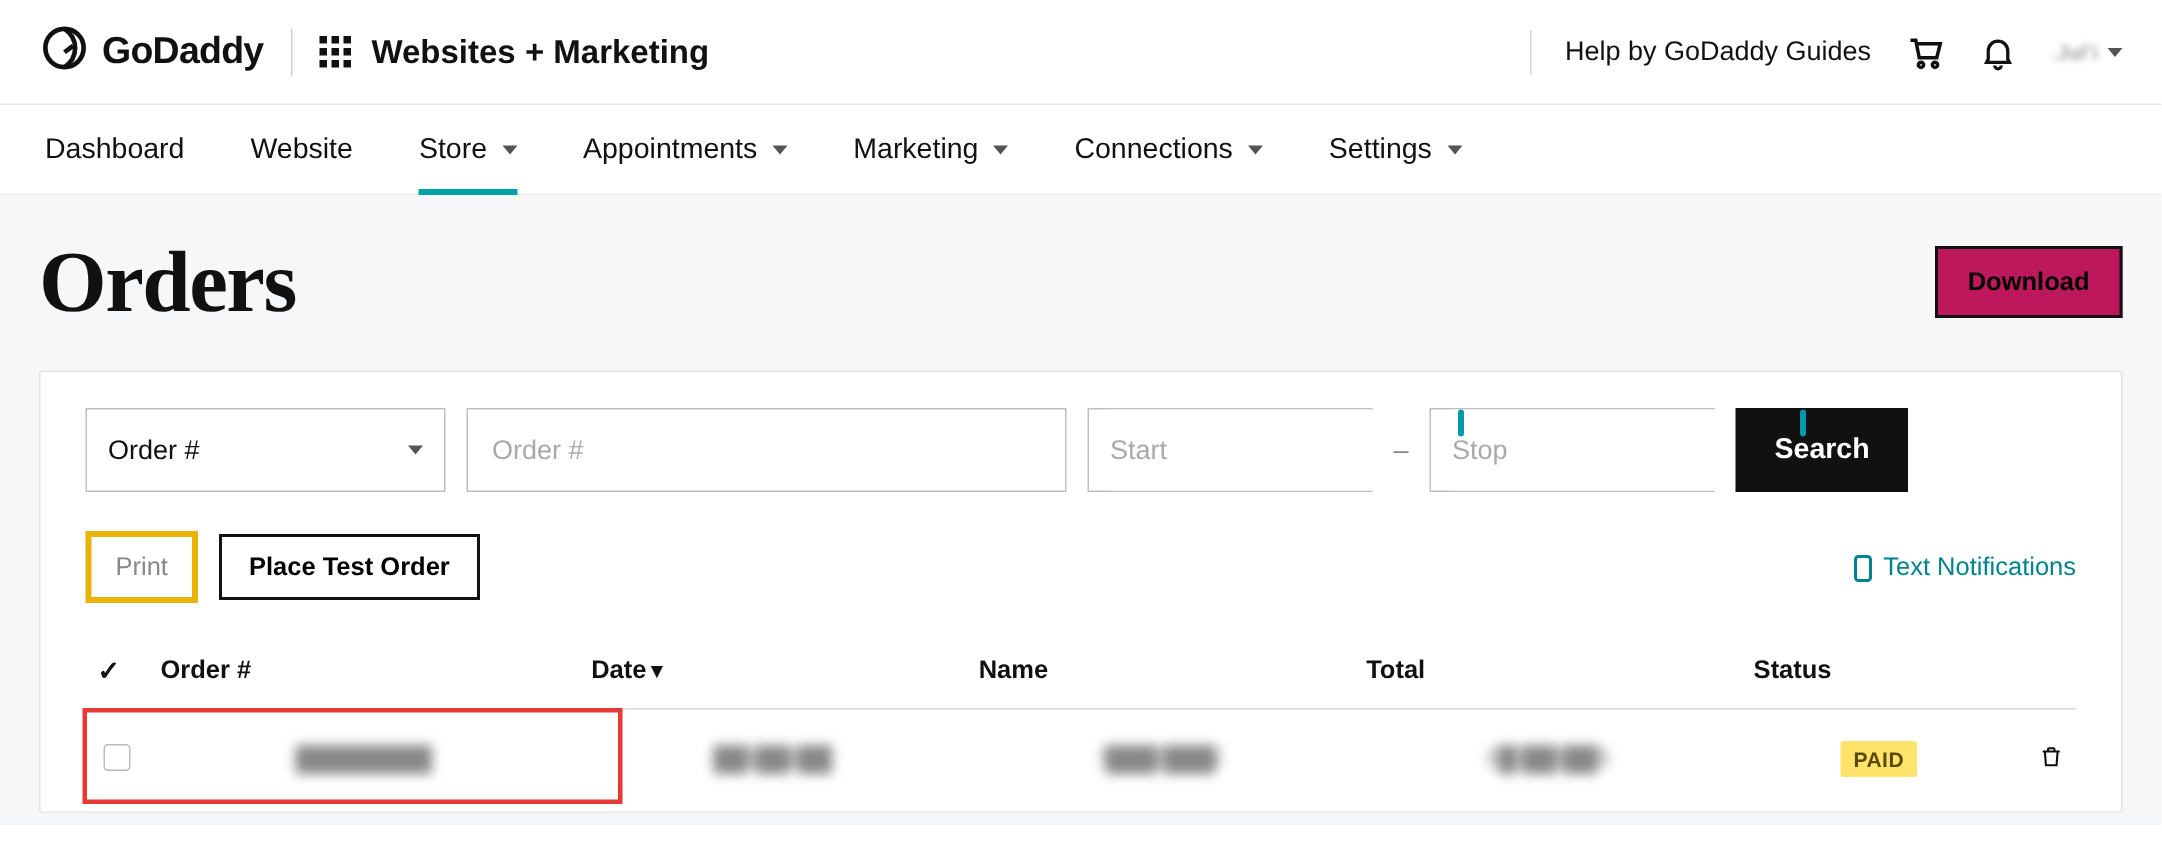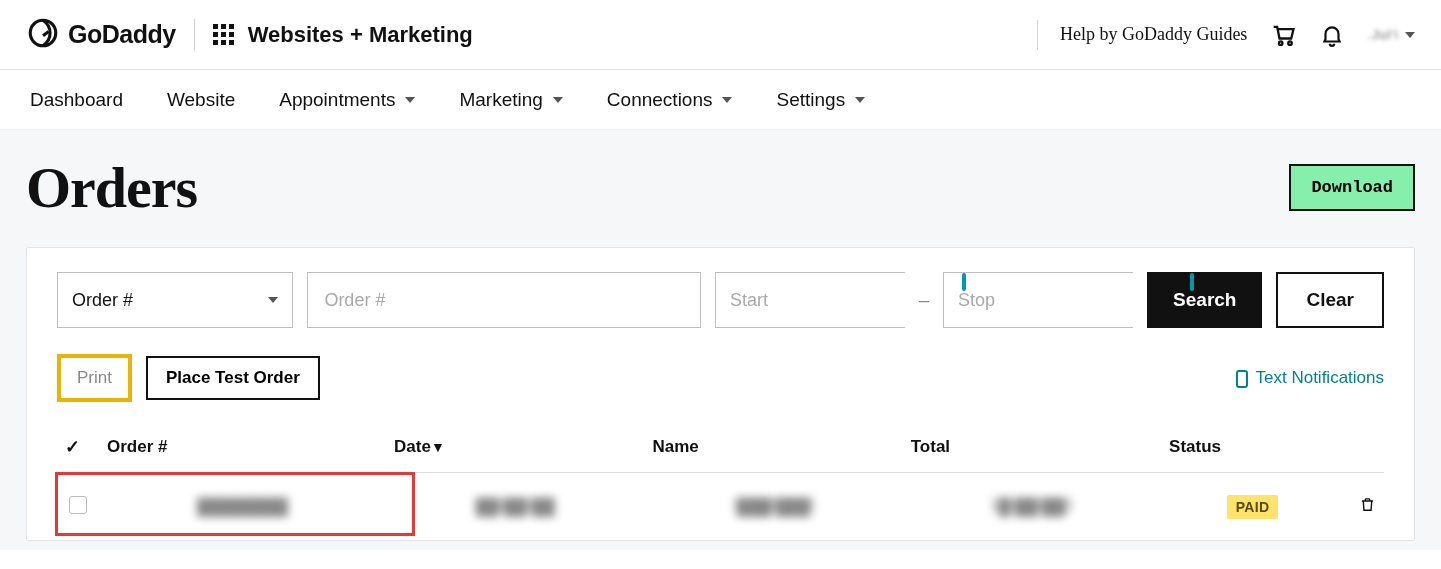--- a/index.html
+++ b/index.html
@@ -8,34 +8,34 @@
 .topbar { display: flex; align-items: center; height: 70px; padding: 0 26px; border-bottom: 1px solid #e6e6e6; }
 .brand { display: flex; align-items: center; gap: 8px; }
 .brand-text { font-size: 25px; font-weight: 700; letter-spacing: -0.5px; }
 .vdiv { width: 1px; height: 32px; background: #d0d0d0; margin: 0 18px; }
 .apps-icon { display: grid; grid-template-columns: repeat(3, 5px); grid-template-rows: repeat(3, 5px); gap: 3px; margin-right: 14px; }
 .apps-icon span { width: 5px; height: 5px; background: #111; display: block; }
 .section-title { font-size: 22px; font-weight: 600; text-align: center; }
 
 .top-right { margin-left: auto; display: flex; align-items: center; gap: 22px; }
 .top-right .vdiv2 { width: 1px; height: 30px; background: #d8d8d8; }
-.help-link { font-size: 18px; color: #111; font-family: Liberation Serif, serif; }
+.help-link { font-size: 18px; color: #111; }
 .top-icon svg { display: block; }
 .user { display: flex; align-items: center; gap: 6px; color: #888; font-size: 13px; }
 .user-blur { filter: blur(2px); color: #666; letter-spacing: 1px; }
 
 .navbar { display: flex; align-items: center; gap: 44px; height: 60px; padding: 0 30px; border-bottom: 1px solid #eee; }
 .nav-item { display: flex; align-items: center; gap: 10px; font-size: 19px; color: #111; cursor: pointer; height: 100%; position: relative; }
 .nav-item.active::after { content: ""; position: absolute; left: 0; right: 0; bottom: -1px; height: 4px; background: #00a4a6; }
 .chevron-down-icon { width: 0; height: 0; border-left: 5px solid transparent; border-right: 5px solid transparent; border-top: 6px solid #555; display: inline-block; }
 
 .pagewrap { background: #f5f7f8; padding: 24px 26px 0 26px; min-height: 420px; }
 .page-head { display: flex; align-items: center; margin-bottom: 26px; }
 .page-title { font-family: Georgia, "Times New Roman", serif; font-size: 58px; font-weight: 900; letter-spacing: -1px; }
-.download-btn { margin-left: auto; border: 2px solid #111; background: #86efac; padding: 12px 20px; font-size: 17px; font-weight: 700; cursor: pointer; font-family: Liberation Mono, monospace; }
+.download-btn { margin-left: auto; border: 2px solid #111; background: #be185d; padding: 12px 20px; font-size: 17px; font-weight: 700; cursor: pointer; }
 
 .panel { background: #fff; border: 1px solid #e4e4e4; border-radius: 2px; padding: 24px 30px 0 30px; }
 
 .filters { display: flex; align-items: center; gap: 14px; margin-bottom: 26px; }
 .select-field { display: flex; align-items: center; border: 1px solid #bfbfbf; height: 56px; padding: 0 14px; width: 240px; font-size: 18px; cursor: pointer; }
 .select-field .label { flex: 1; }
 .text-field { border: 1px solid #bfbfbf; height: 56px; padding: 0 16px; font-size: 18px; width: 400px; }
 .text-field::placeholder { color: #aaa; }
 .date-field { display: flex; border: 1px solid #bfbfbf; height: 56px; padding: 0 14px; width: 190px; }
 .date-field input { border: none; outline: none; font-size: 18px; flex: 1; color: #333; }
@@ -115,20 +115,24 @@
   </div>
 </div>
 
 <div class="navbar">
   <div class="nav-item">
     <span>Dashboard</span>
   </div>
   <div class="nav-item">
     <span>Website</span>
   </div>
+  <div class="nav-item active">
+    <span>Store</span>
+    <span class="chevron-down-icon"></span>
+  </div>
   <div class="nav-item">
     <span>Appointments</span>
     <span class="chevron-down-icon"></span>
   </div>
   <div class="nav-item">
     <span>Marketing</span>
     <span class="chevron-down-icon"></span>
   </div>
   <div class="nav-item">
     <span>Connections</span>
@@ -157,21 +161,20 @@
       <div class="date-field">
         <input placeholder="Start" style="">
         <span class="cal-icon"></span>
       </div>
       <span class="dash">–</span>
       <div class="date-field">
         <input placeholder="Stop" style="">
         <span class="cal-icon"></span>
       </div>
       <button class="search-btn">Search</button>
-      <button class="clear-btn">Clear</button>
     </div>
 
     <div class="actions-row">
       <button class="print-btn">Print</button>
       <button class="place-test-btn">Place Test Order</button>
       <div class="text-notif">
         <span class="phone-icon"></span>
         <span>Text Notifications</span>
       </div>
     </div>

